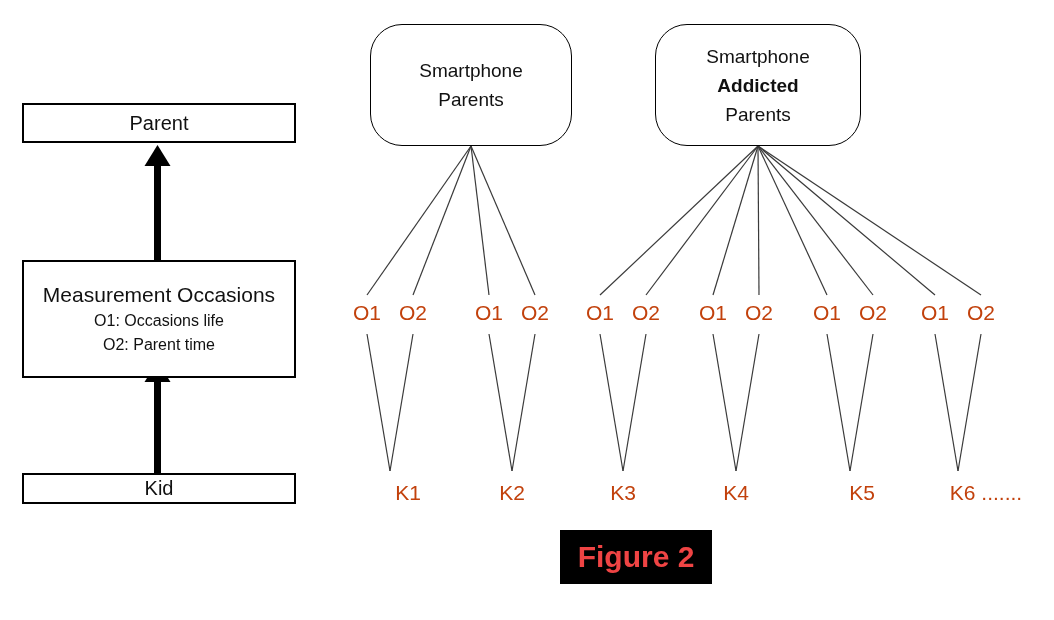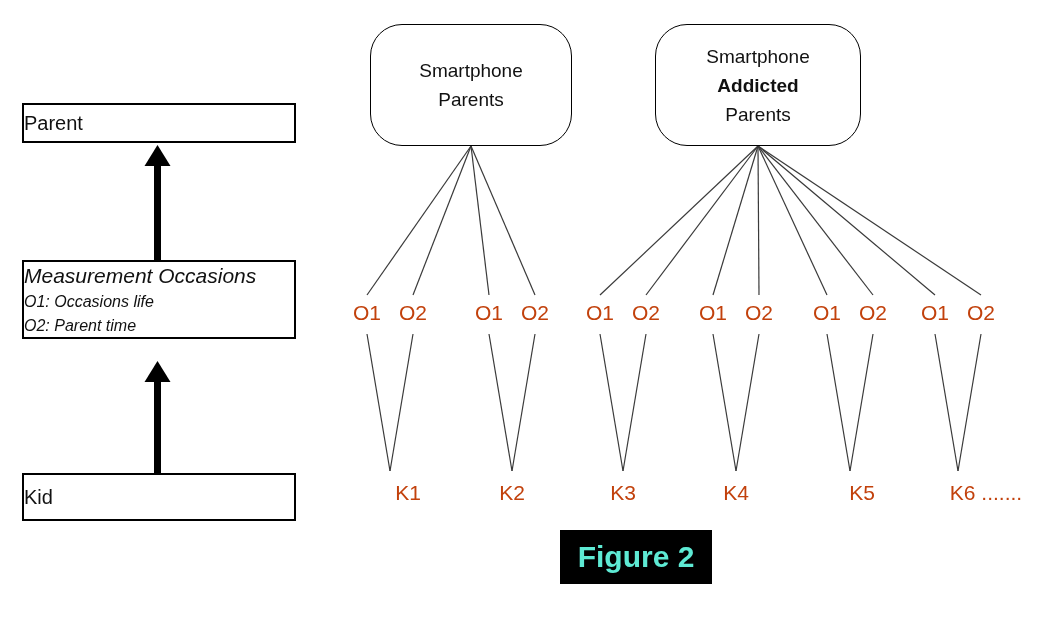--- a/index.html
+++ b/index.html
@@ -18,28 +18,28 @@
   }
   
   .rect-box {
     position: absolute;
     left: 22px;
     width: 274px;
     border: 2px solid #000000;
     background: #ffffff;
     display: flex;
     flex-direction: column;
-    align-items: flex-start;
+    align-items: center;
     justify-content: center;
     text-align: center;
     box-sizing: border-box;
   }
   .parent-box  { top: 103px; height: 40px; font-size: 20px; }
-  .kid-box     { top: 473px; height: 48px; font-size: 20px; }
-  .measure-box { top: 260px; height: 79px; font-style: italic; }
+  .kid-box     { top: 473px; height: 31px; font-size: 20px; }
+  .measure-box { top: 260px; height: 118px; }
   .measure-title { font-size: 21px; line-height: 28px; }
   .measure-sub   { font-size: 16px; line-height: 24px; }
   
   .group-box {
     position: absolute;
     top: 24px;
     height: 122px;
     border: 1.6px solid #000000;
     border-radius: 32px;
     background: #ffffff;
@@ -74,21 +74,21 @@
     pointer-events: none;
   }
   
   .figure-caption {
     position: absolute;
     left: 560px;
     top: 530px;
     width: 152px;
     height: 54px;
     background: #000000;
-    color: #5eead4;
+    color: #ef4444;
     font-size: 30px;
     font-weight: bold;
     display: flex;
     align-items: center;
     justify-content: center;
   }
 </style>
 </head>
 <body>
 

